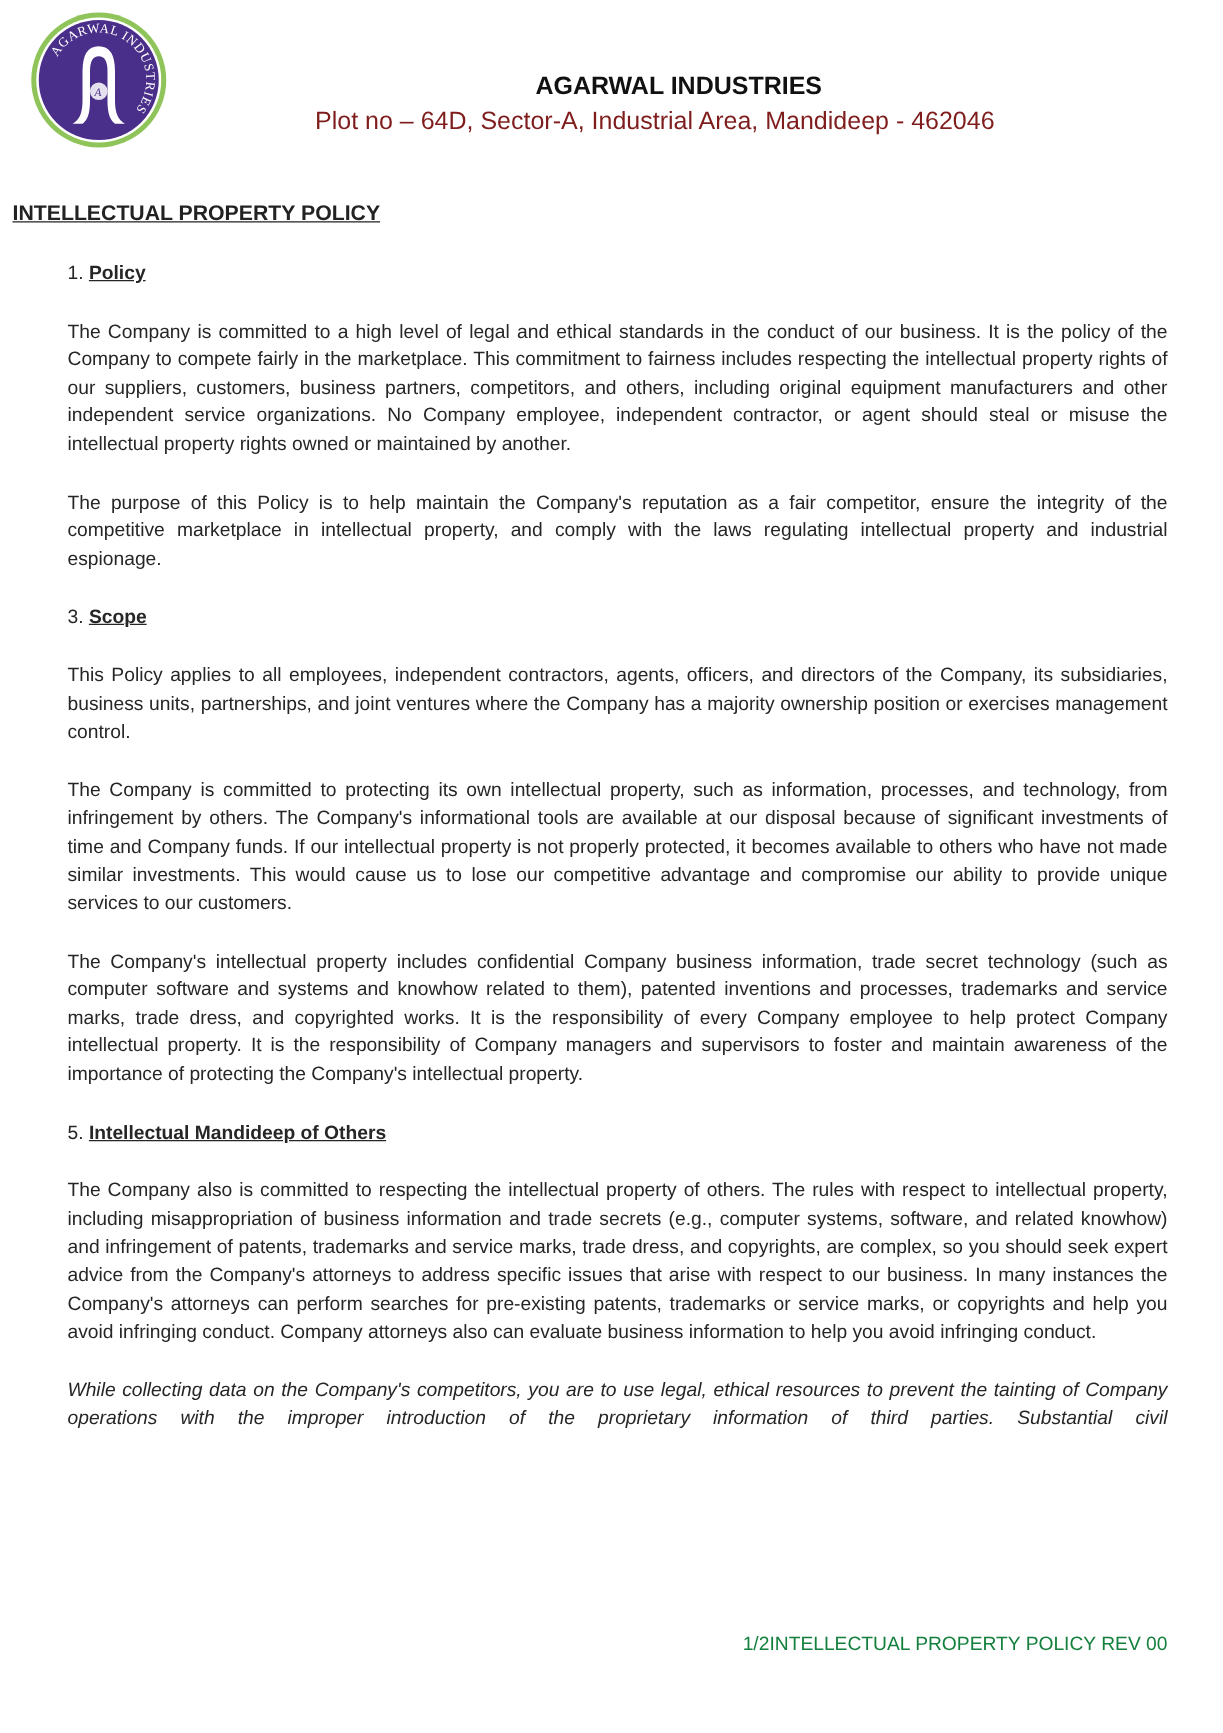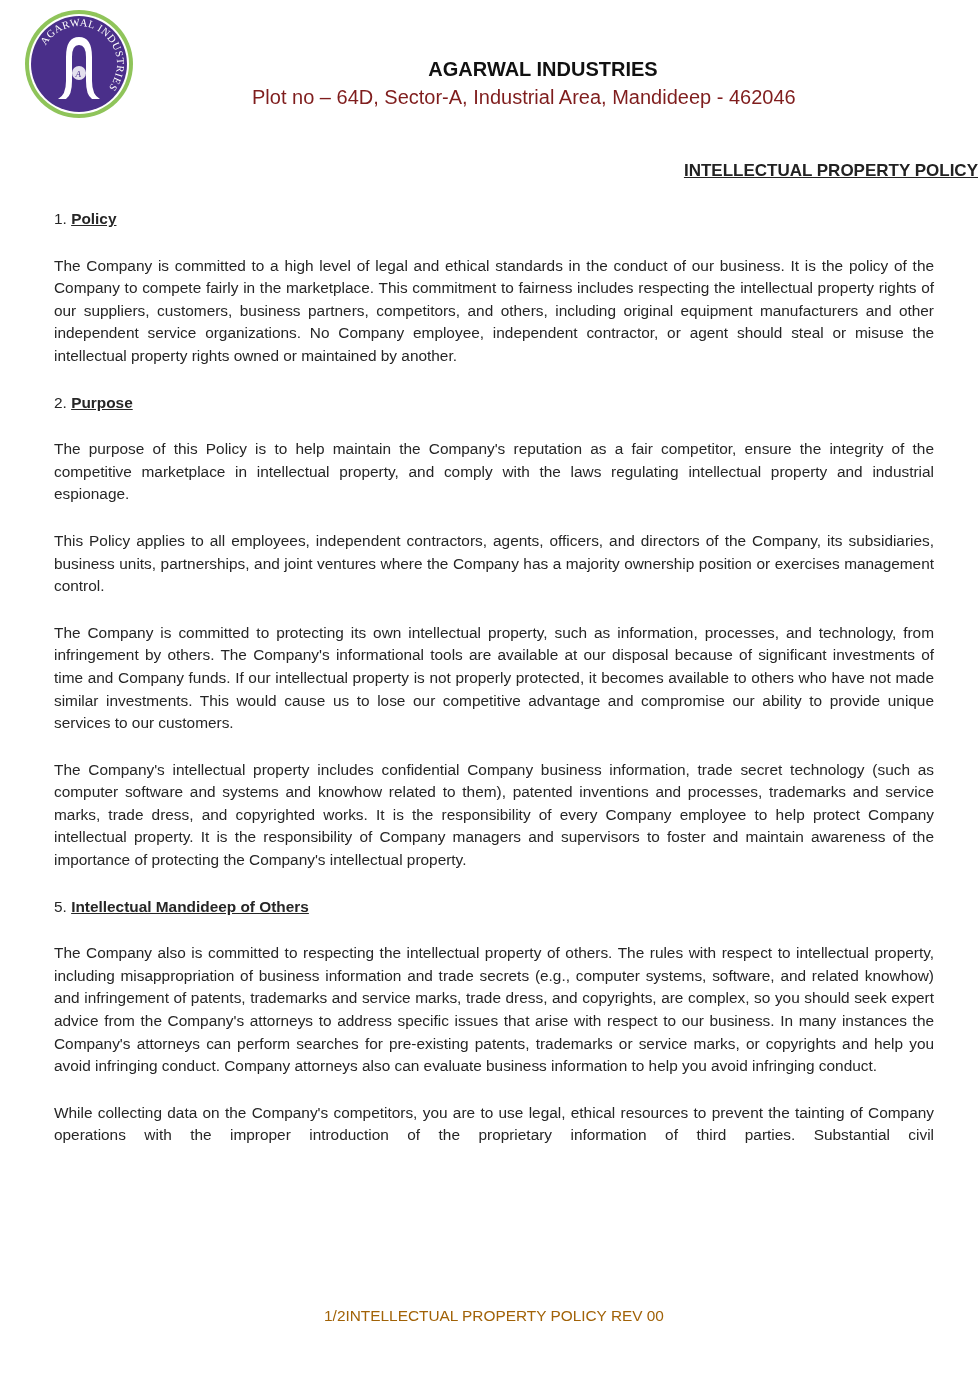--- a/index.html
+++ b/index.html
@@ -15,40 +15,40 @@
   }
   .company-name {
     font-size: 20px; font-weight: bold; color: #111; letter-spacing: 0px;
     margin-left: 168px; width: 470px; text-align: center;
   }
   .address {
     font-size: 20px; color: #7f1d1d; margin-top: 5px;
     margin-left: 0px; text-align: left; padding-left: 112px;
   }
   .doc-title {
-    position: absolute; left: 0; right: 0; top: 161px; text-align: right;
+    position: absolute; left: 0; right: 0; top: 161px; text-align: left;
     font-size: 17px; font-weight: bold; text-decoration: underline;
     padding-left: 10px; color: #222;
   }
   .content {
     position: absolute; left: 54px; width: 880px; top: 208px;
     font-size: 15.4px; line-height: 22.6px; color: #262626;
   }
   .section-heading {
     margin: 0 0 24px 0; font-size: 15.4px;
   }
   .section-heading .num { font-weight: normal; }
   .section-heading .title { font-weight: bold; text-decoration: underline; text-align: center; }
   .para {
     margin: 0 0 24px 0; text-align: justify;
   }
   .footer {
     position: absolute; left: 54px; width: 880px; top: 1307px;
-    font-size: 15.4px; color: #a16207;
-    display: flex; justify-content: center;
+    font-size: 15.4px; color: #15803d;
+    display: flex; justify-content: flex-end;
   }
 </style>
 </head>
 <body>
 
 <div class="logo">
   <svg width="114" height="114" viewBox="0 0 114 114">
     <defs>
       <path id="ringPath" d="M 57,57 m -38,0 a 38,38 0 1,1 76,0 a 38,38 0 1,1 -76,0"></path>
     </defs>
@@ -74,35 +74,35 @@
 <div class="doc-title">INTELLECTUAL PROPERTY POLICY</div>
 
 <div class="content">
 
   <div class="section-heading">
     <span class="num">1.</span>
     <span class="title">Policy</span>
   </div>
   <p class="para">The Company is committed to a high level of legal and ethical standards in the conduct of our business. It is the policy of the Company to compete fairly in the marketplace. This commitment to fairness includes respecting the intellectual property rights of our suppliers, customers, business partners, competitors, and others, including original equipment manufacturers and other independent service organizations. No Company employee, independent contractor, or agent should steal or misuse the intellectual property rights owned or maintained by another.</p>
 
-  <div class="section-heading">
-    <span class="num">2.</span>
-    <span class="title">Purpose</span>
-  </div>
   <p class="para">The purpose of this Policy is to help maintain the Company's reputation as a fair competitor, ensure the integrity of the competitive marketplace in intellectual property, and comply with the laws regulating intellectual property and industrial espionage.</p>
 
+  <div class="section-heading">
+    <span class="num">3.</span>
+    <span class="title">Scope</span>
+  </div>
   <p class="para">This Policy applies to all employees, independent contractors, agents, officers, and directors of the Company, its subsidiaries, business units, partnerships, and joint ventures where the Company has a majority ownership position or exercises management control.</p>
 
   <p class="para">The Company is committed to protecting its own intellectual property, such as information, processes, and technology, from infringement by others. The Company's informational tools are available at our disposal because of significant investments of time and Company funds. If our intellectual property is not properly protected, it becomes available to others who have not made similar investments. This would cause us to lose our competitive advantage and compromise our ability to provide unique services to our customers.</p>
   <p class="para">The Company's intellectual property includes confidential Company business information, trade secret technology (such as computer software and systems and knowhow related to them), patented inventions and processes, trademarks and service marks, trade dress, and copyrighted works. It is the responsibility of every Company employee to help protect Company intellectual property. It is the responsibility of Company managers and supervisors to foster and maintain awareness of the importance of protecting the Company's intellectual property.</p>
 
   <div class="section-heading">
     <span class="num">5.</span>
     <span class="title">Intellectual Mandideep of Others</span>
   </div>
   <p class="para">The Company also is committed to respecting the intellectual property of others. The rules with respect to intellectual property, including misappropriation of business information and trade secrets (e.g., computer systems, software, and related knowhow) and infringement of patents, trademarks and service marks, trade dress, and copyrights, are complex, so you should seek expert advice from the Company's attorneys to address specific issues that arise with respect to our business. In many instances the Company's attorneys can perform searches for pre-existing patents, trademarks or service marks, or copyrights and help you avoid infringing conduct. Company attorneys also can evaluate business information to help you avoid infringing conduct.</p>
-  <p class="para" style="text-align-last: justify;">While collecting data on the Company's competitors, you are to use legal, ethical resources to prevent the tainting of Company operations with the improper introduction of the proprietary information of third parties. Substantial civil</p>
+  <p class="para" style="text-align-last: justify; font-style: italic;">While collecting data on the Company's competitors, you are to use legal, ethical resources to prevent the tainting of Company operations with the improper introduction of the proprietary information of third parties. Substantial civil</p>
 </div>
 
 <div class="footer">
   <span>1/2</span>
   <span>INTELLECTUAL PROPERTY POLICY REV 00</span>
 </div>
 
 </body></html>

